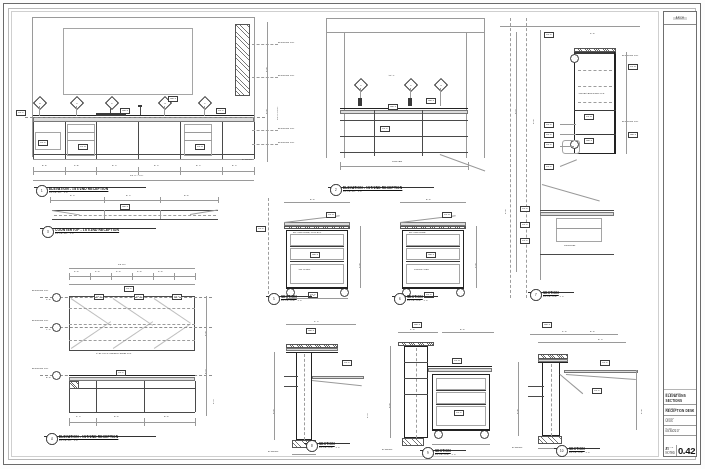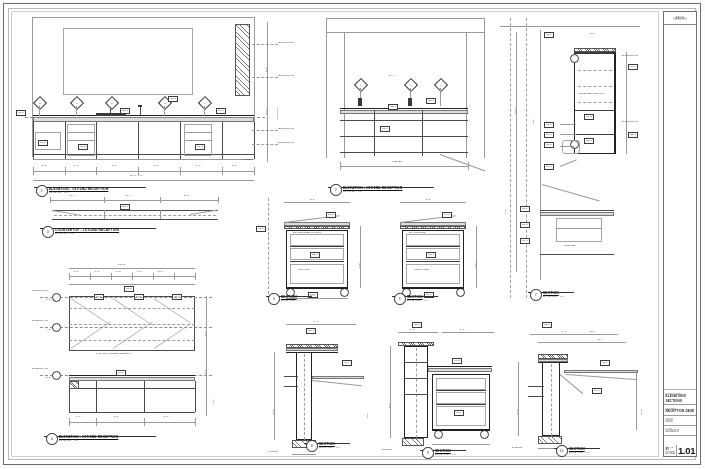--- a/index.html
+++ b/index.html
@@ -118,21 +118,21 @@
     </div>
     <div class="tb-cell">
       <div class="tb-cap">DATE</div>
       <div class="tb-val sm">03/30/2017</div>
     </div>
     <div class="tb-sheetrow">
       <div class="tb-scale">
         <div class="tb-cap">SCALE</div>
         <div class="tb-val sm">AS NOTED</div>
       </div>
-      <div class="tb-num">1.01</div>
+      <div class="tb-num">0.42</div>
     </div>
   </div>
 
   <div class="dwg" style="left:20px;top:14px;width:280px;height:180px;">
 
     <div class="ln v thin" style="left:12px;top:3px;height:140px;"></div>
     <div class="ln h thin" style="left:12px;top:3px;width:222px;"></div>
     <div class="ln v thin" style="left:234px;top:3px;height:140px;"></div>
 
     <div class="box thin" style="left:43px;top:14px;width:130px;height:67px;"></div>

